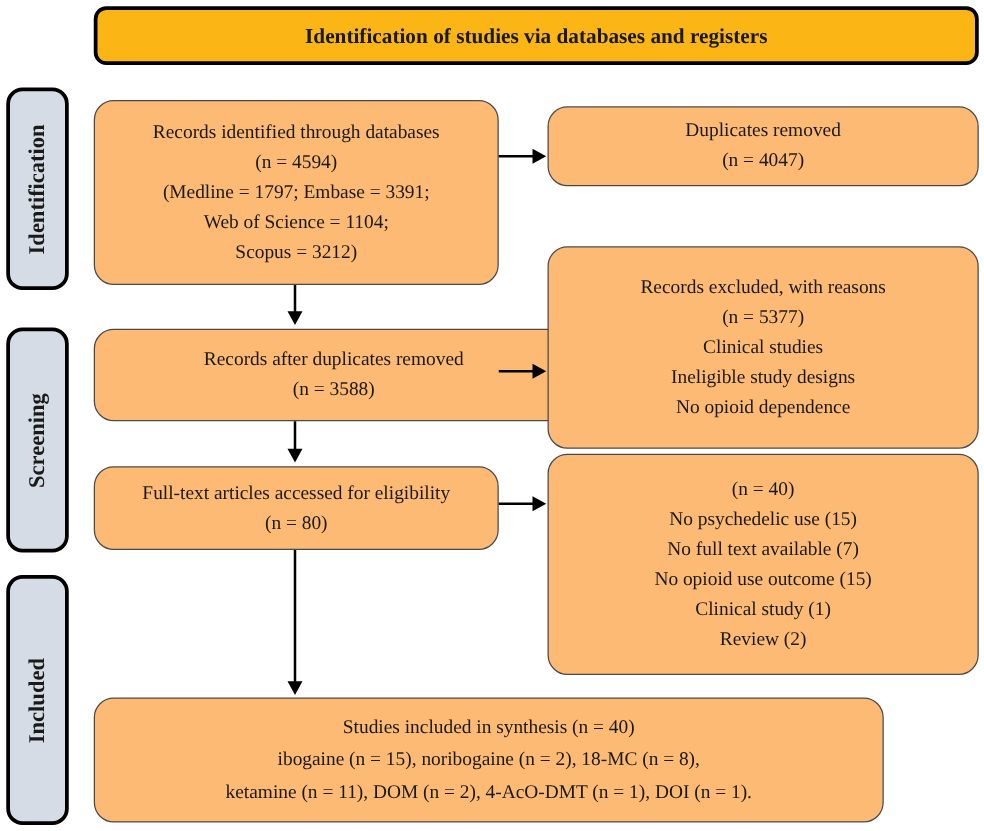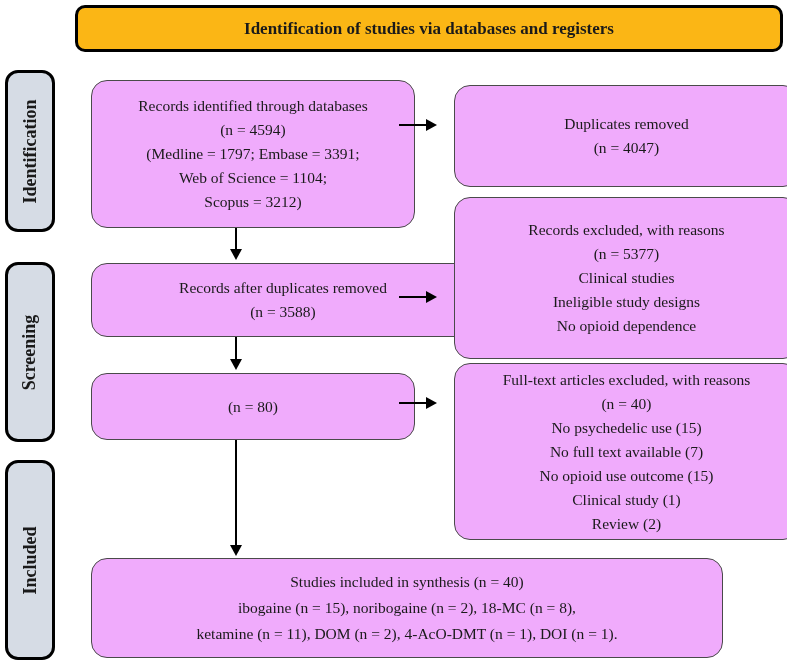--- a/index.html
+++ b/index.html
@@ -52,33 +52,32 @@
     white-space: nowrap;
     font-weight: bold;
     font-size: 18px;
   }
   .stage-identification { top: 70px; height: 162px; }
   .stage-screening { top: 262px; height: 180px; }
   .stage-included { top: 460px; height: 200px; }
   
   .flowbox {
     position: absolute;
-    background: #f0abfc;
+    background: #fdba74;
     border: 1.4px solid var(--box-border);
     border-radius: 16px;
     display: flex; flex-direction: column;
     align-items: center; justify-content: center;
     text-align: center;
     font-size: 15.5px;
     line-height: 24px;
     padding: 2px 6px;
-    margin-left: 16px;
   }
   .box-records-identified   { left: 75px;  top: 80px;  width: 324px; height: 148px; }
-  .box-duplicates-removed   { left: 438px; top: 85px;  width: 345px; height: 102px; }
+  .box-duplicates-removed   { left: 438px; top: 85px;  width: 345px; height: 64px; }
   .box-records-after-dup    { left: 75px;  top: 263px; width: 384px; height: 74px; }
   .box-records-excluded     { left: 438px; top: 197px; width: 345px; height: 162px; }
   .box-fulltext-accessed    { left: 75px;  top: 373px; width: 324px; height: 67px; }
   .box-fulltext-excluded    { left: 438px; top: 363px; width: 345px; height: 177px; }
   .box-studies-included     { left: 75px;  top: 558px; width: 632px; height: 100px; line-height: 26px; }
   
   .aline { position: absolute; background: var(--arrow); }
   .ahead-down {
     position: absolute; width: 0; height: 0;
     border-left: 6px solid transparent;
@@ -131,25 +130,25 @@
 
   <div class="flowbox box-records-excluded">
     <div>Records excluded, with reasons</div>
     <div>(n = 5377)</div>
     <div>Clinical studies</div>
     <div>Ineligible study designs</div>
     <div>No opioid dependence</div>
   </div>
 
   <div class="flowbox box-fulltext-accessed">
+    <div>Full-text articles accessed for eligibility</div>
     <div>(n = 80)</div>
   </div>
 
   <div class="flowbox box-fulltext-excluded">
-    <div>Full-text articles excluded, with reasons</div>
     <div>(n = 40)</div>
     <div>No psychedelic use (15)</div>
     <div>No full text available (7)</div>
     <div>No opioid use outcome (15)</div>
     <div>Clinical study (1)</div>
     <div>Review (2)</div>
   </div>
 
   <div class="flowbox box-studies-included">
     <div>Studies included in synthesis (n = 40)</div>

